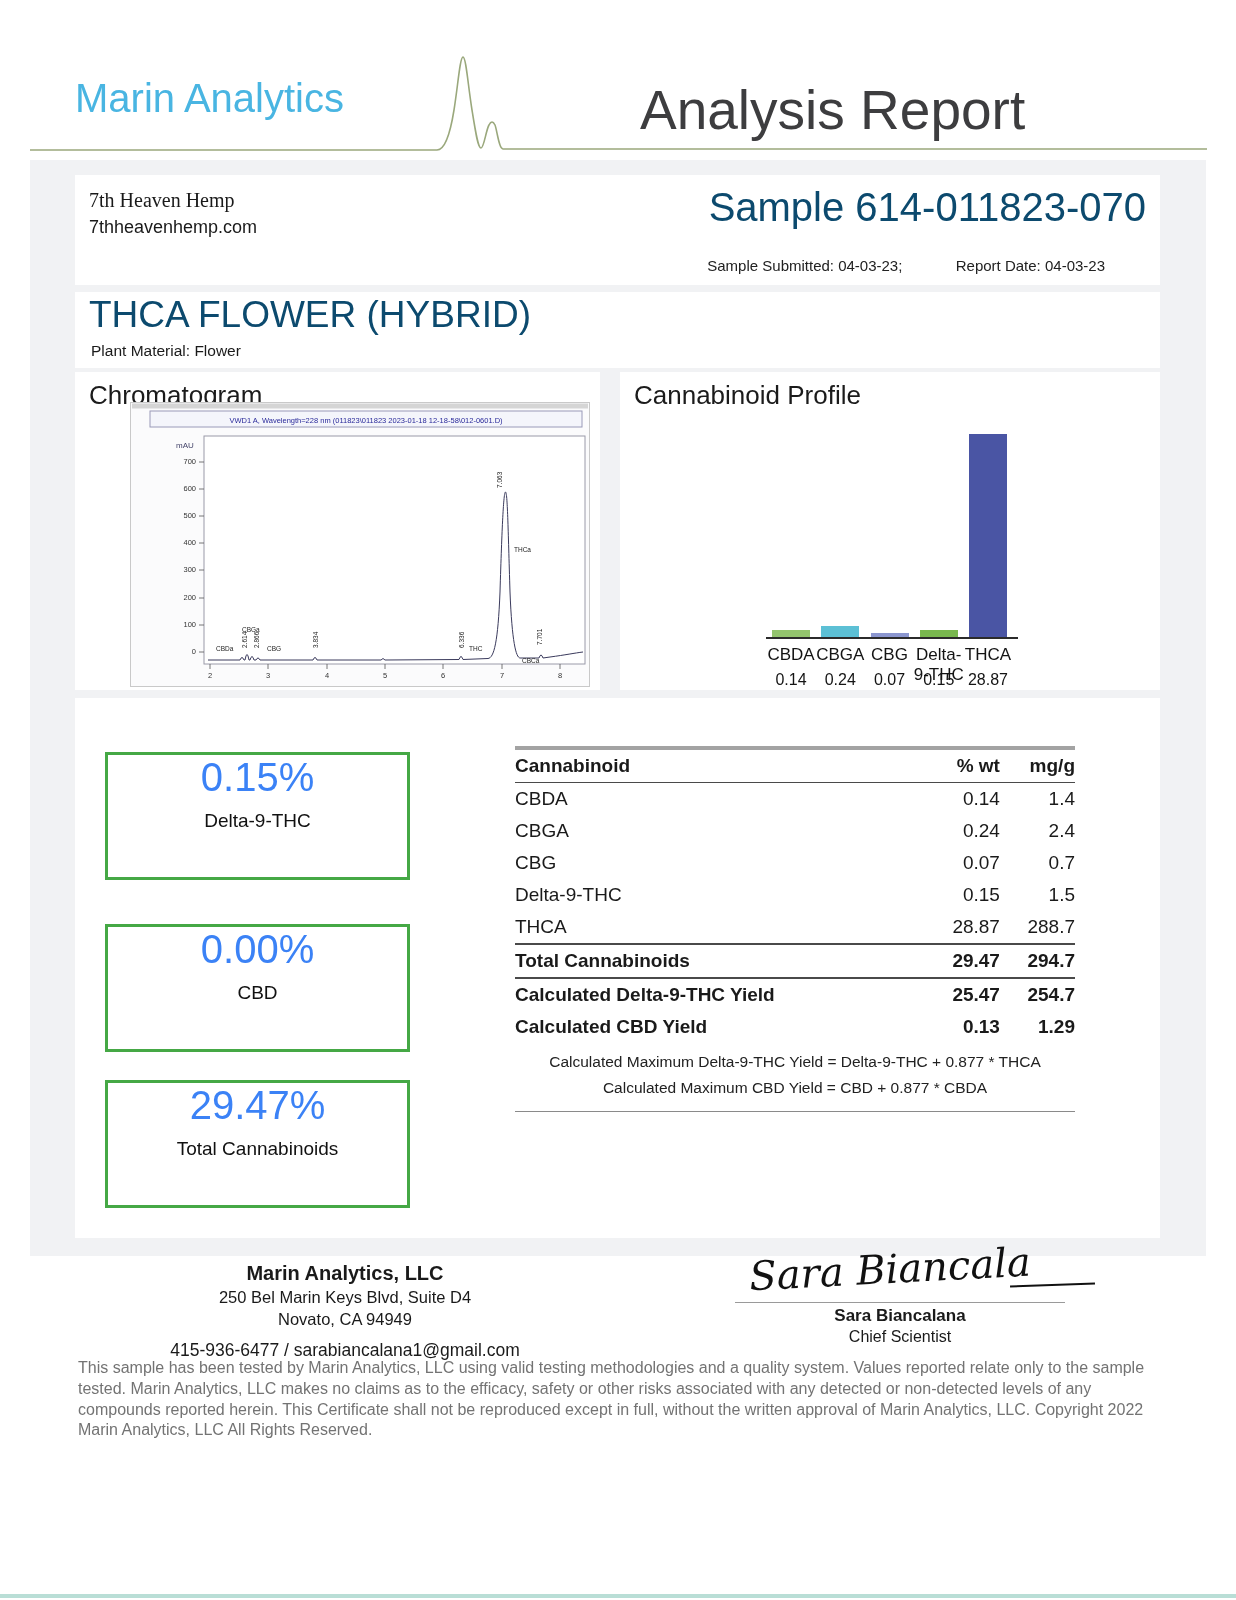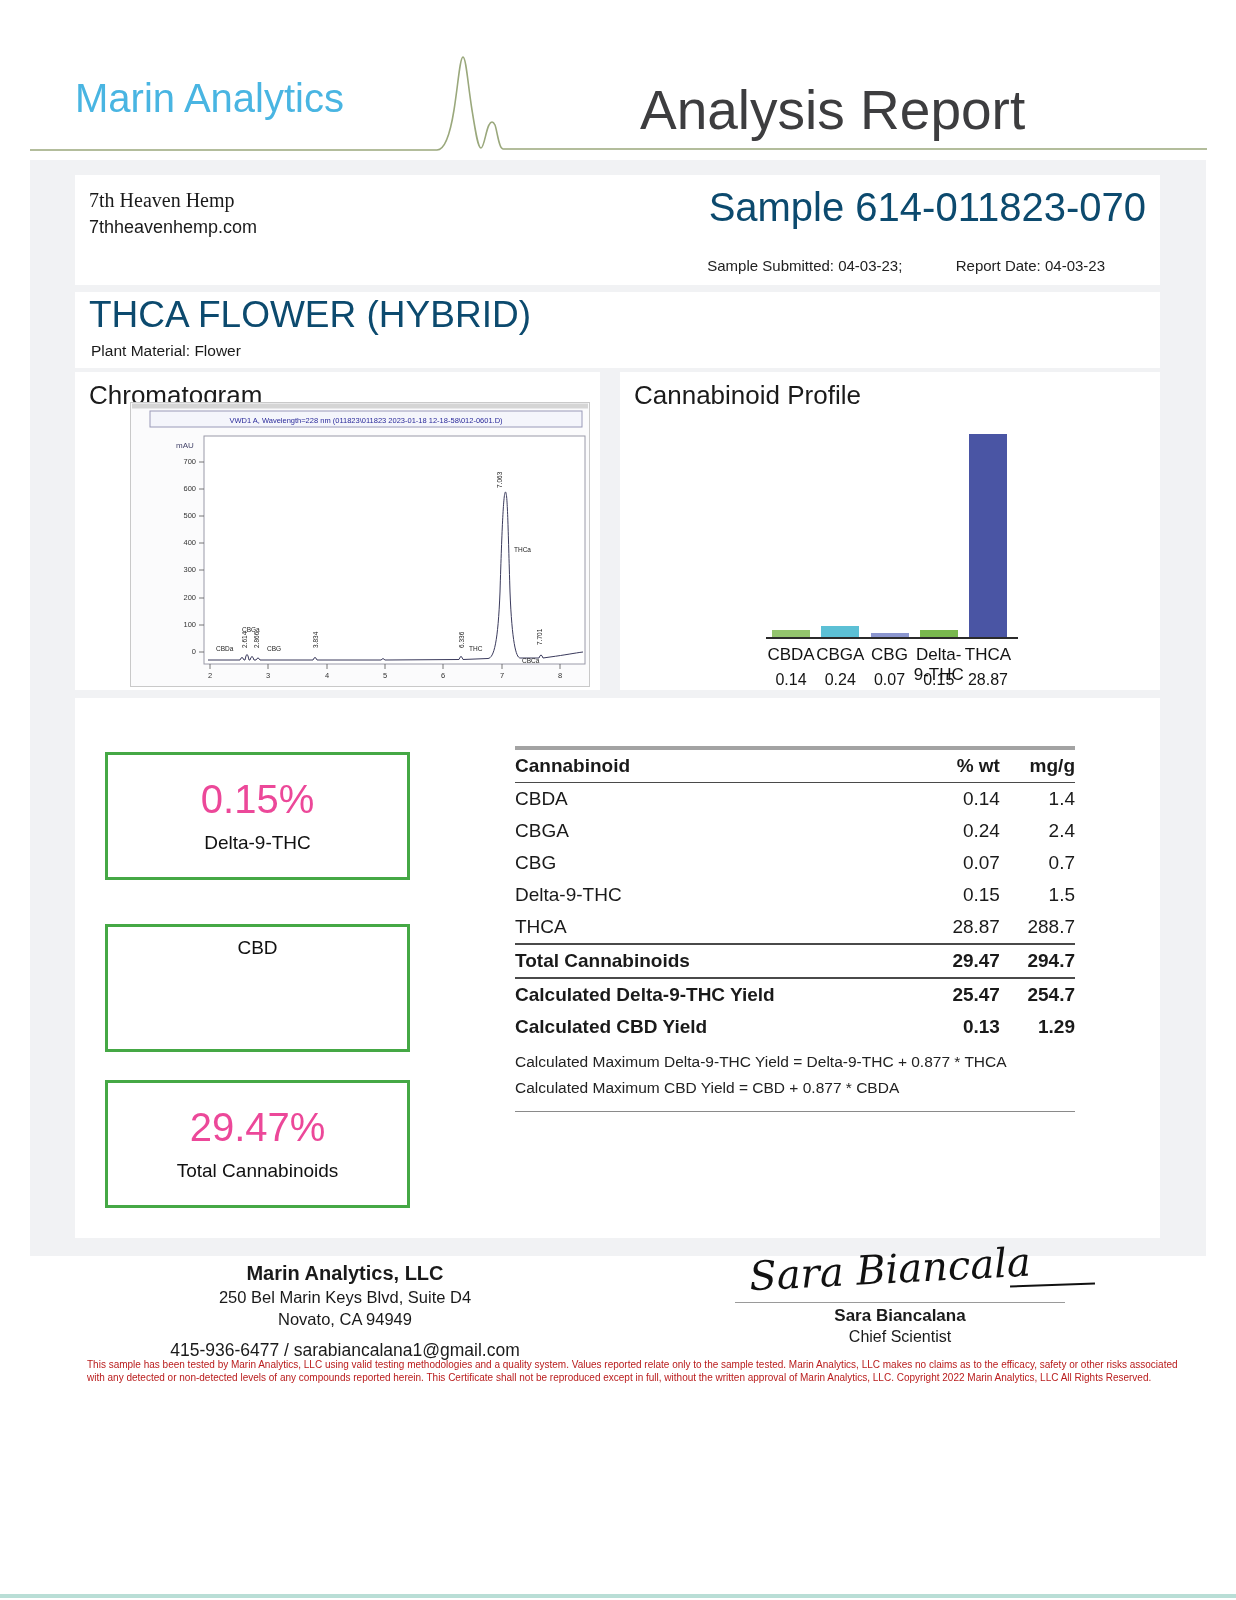--- a/index.html
+++ b/index.html
@@ -29,45 +29,45 @@
   .profile-card{left:620px;top:372px;width:540px;height:318px;}
   .profile-card h2{left:14px;top:8px;}
   #barchart{position:absolute;left:0;top:0;width:540px;height:318px;}
   .bar{position:absolute;}
   .bar-axis{position:absolute;left:146px;top:265px;width:252px;height:2px;background:#2b2b2b;}
   .bar-label{position:absolute;width:58px;text-align:center;font-size:17px;color:#141414;line-height:1.15;}
   .bar-value{position:absolute;width:64px;text-align:center;font-size:16px;color:#141414;}
   .hplc-card{left:75px;top:698px;width:1085px;height:540px;}
   .hplc-card h2{left:16px;top:12px;}
   .sum-box{position:absolute;left:30px;width:299px;height:122px;border:3px solid #45a845;text-align:center;background:#fff;}
-  .sum-value{font-size:40px;color:#ec4899;margin-top:22px;}
+  .sum-value{font-size:40px;color:#3b82f6;}
   .sum-label{font-size:19px;color:#111;margin-top:10px;}
   .hplc-table-wrap{position:absolute;left:440px;top:48px;width:560px;}
   table{border-collapse:collapse;width:100%;}
   th,td{font-size:19px;padding:5px 0;}
   thead th{border-top:4px solid #a3a3a3;border-bottom:1px solid #4a4a4a;text-align:right;}
   thead th:first-child{text-align:left;}
   td{text-align:right;}
   td:first-child{text-align:left;}
   tr.last-data td{border-bottom:2px solid #4a4a4a;}
   tr.total-row td{font-weight:bold;}
   tr.total-first td{border-bottom:2px solid #4a4a4a;}
-  .footnotes{border-bottom:1px solid #8a8a8a;padding:6px 0 10px 0;}
+  .footnotes{border-bottom:1px solid #8a8a8a;padding:6px 0 10px 0;text-align:center;}
   .footnote{font-size:15.5px;color:#222;padding:4px 0;}
   
   .lab-name{left:145px;top:1262px;width:400px;text-align:center;font-size:20px;font-weight:bold;}
   .lab-addr1{left:145px;top:1288px;width:400px;text-align:center;font-size:16.5px;}
   .lab-addr2{left:145px;top:1310px;width:400px;text-align:center;font-size:16.5px;}
   .lab-contact{left:125px;top:1340px;width:440px;text-align:center;font-size:17.5px;}
   .sig-script{left:720px;top:1246px;width:340px;text-align:center;font-family:"DejaVu Serif",serif;font-style:italic;font-size:40px;color:#111;transform:rotate(-3deg);white-space:nowrap;}
   .sig-flourish{position:absolute;left:1010px;top:1284px;width:85px;border-top:2px solid #111;transform:rotate(-2deg);}
   .sig-line{left:735px;top:1302px;width:330px;border-top:1px solid #9a9a9a;height:0;}
   .signer-name{left:735px;top:1306px;width:330px;text-align:center;font-size:17px;font-weight:bold;}
   .signer-title{left:735px;top:1328px;width:330px;text-align:center;font-size:16px;}
-  .disclaimer{left:87px;top:1358px;width:1092px;font-size:10px;line-height:1.3;color:#b91c1c;}
+  .disclaimer{left:78px;top:1358px;width:1092px;font-size:16px;line-height:1.3;color:#737373;}
   .bottom-strip{left:0;top:1594px;width:1236px;height:4px;background:#b9ded6;}
 </style>
 </head>
 <body>
 
 <div>
 
   <div class="abs brand">Marin Analytics</div>
   <svg class="abs header-line" viewBox="0 0 1236 160">
     <path d="M30 150 L437 150 C444 150 450 135 454 110 C458 85 460 57 463 57 C466 57 468 85 472 110 C476 135 478 148 481 148 C484 148 486 130 489 125 C491 121 493 121 495 125 C497 130 499 149 503 149 L1207 149" fill="none" stroke="#9aa87c" stroke-width="1.6"></path>
@@ -188,20 +188,21 @@
     <h2 class="abs section-title" style="margin:0;font-weight:normal;">Cannabinoid Profile</h2>
   </div>
 
   <div class="card hplc-card">
 
     <div class="sum-box" style="top:54px;">
       <div class="sum-value">0.15%</div>
       <div class="sum-label">Delta-9-THC</div>
     </div>
     <div class="sum-box" style="top:226px;">
+      <div class="sum-value">0.00%</div>
       <div class="sum-label">CBD</div>
     </div>
     <div class="sum-box" style="top:382px;">
       <div class="sum-value">29.47%</div>
       <div class="sum-label">Total Cannabinoids</div>
     </div>
 
     <div class="hplc-table-wrap">
       <table>
         <thead>

